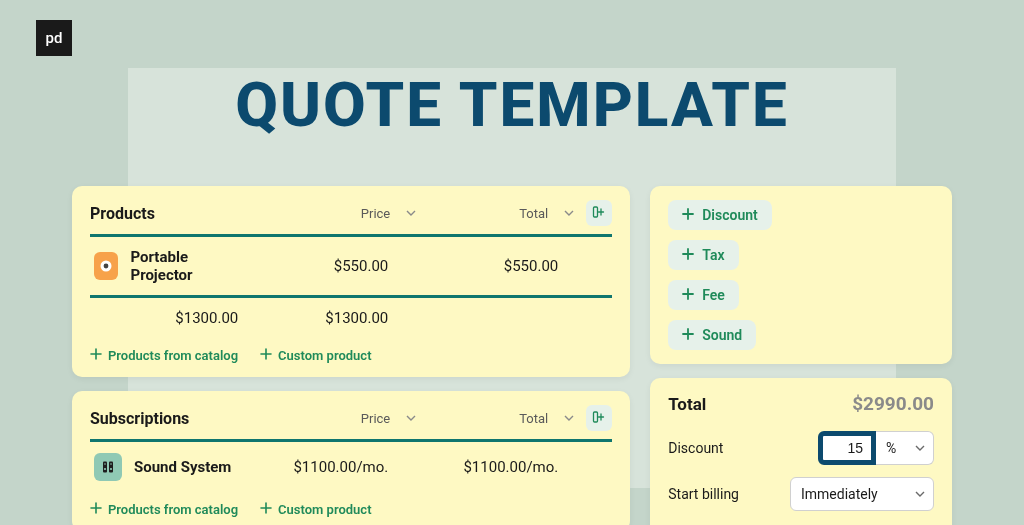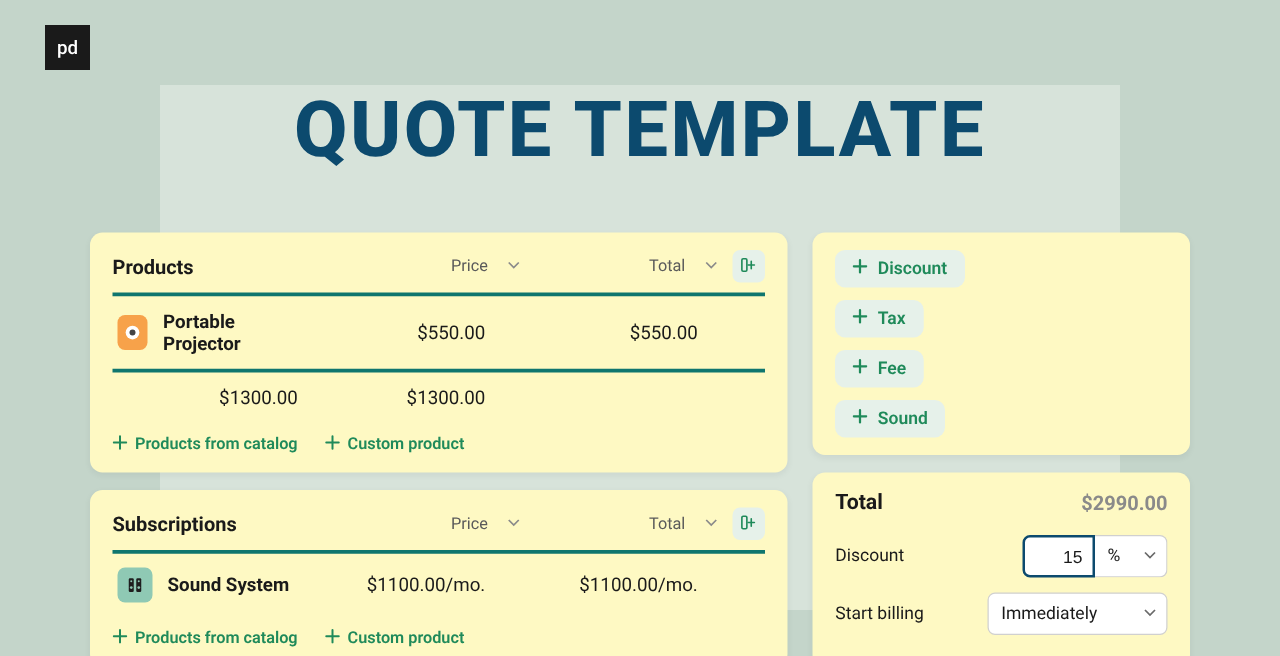--- a/index.html
+++ b/index.html
@@ -144,34 +144,34 @@
     cursor: pointer;
   }
   .pill svg { width: 12px; height: 12px; }
   .total-card .total-line {
     display: flex;
     justify-content: space-between;
     align-items: center;
     margin-bottom: 16px;
   }
   .total-label { font-size: 17px; font-weight: 700; color: #1a1a1a; }
-  .total-value { font-size: 16px; font-weight: 700; color: #8a8a8a; }
+  .total-value { font-size: 19px; font-weight: 700; color: #8a8a8a; }
   .field-row {
     display: flex;
     justify-content: space-between;
     align-items: center;
     margin-bottom: 12px;
     gap: 12px;
   }
   .field-label { font-size: 14px; color: #1a1a1a; }
   .discount-group { display: flex; gap: 0; }
   .discount-input {
     width: 58px;
     height: 34px;
-    border: 2px solid #0c4a6e;
+    border: 5px solid #0c4a6e;
     border-radius: 6px 0 0 6px;
     text-align: right;
     padding: 0 8px;
     font-size: 14px;
     outline: none;
     color: #1a1a1a;
   }
   .unit-select, .start-select {
     height: 34px;
     border: 1px solid #d0d0d0;

